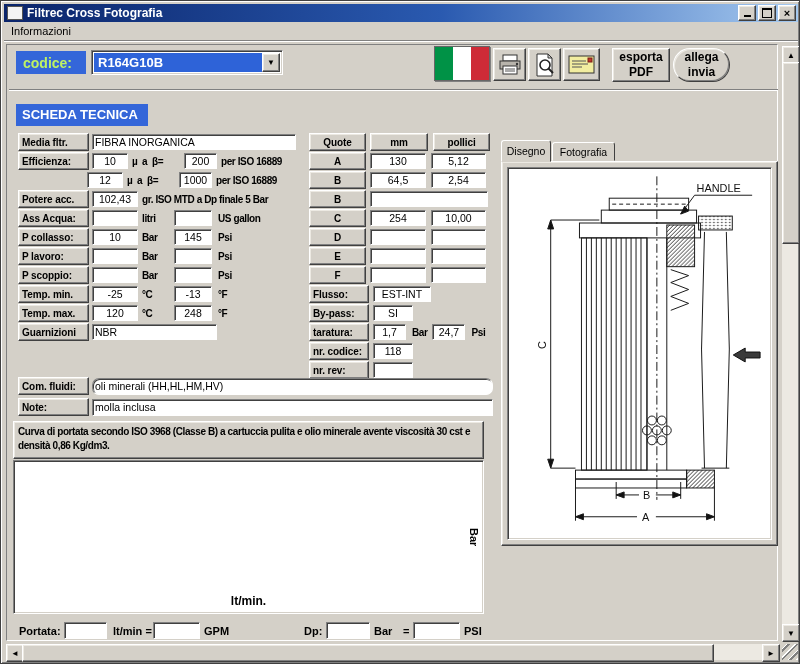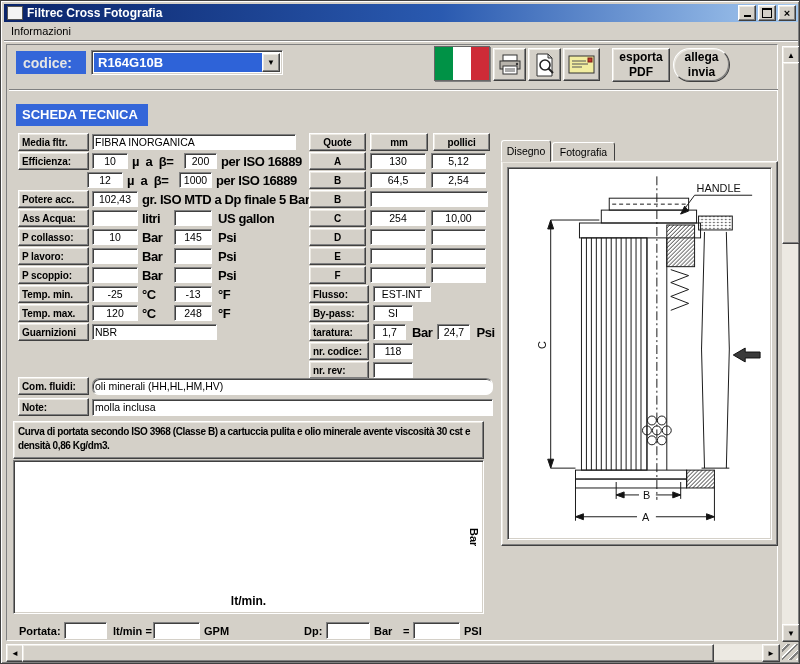--- a/index.html
+++ b/index.html
@@ -19,21 +19,21 @@
   .titleicon{width:14px;height:12px;background:#f4f4f4;border:1px solid #555;margin:0 4px 0 1px;flex:none;}
   .titletext{color:#ffffff;font-weight:bold;font-size:12px;flex:1;white-space:nowrap;}
   .wbtn{width:16px;height:14px;display:inline-flex;align-items:center;justify-content:center;margin-left:2px;cursor:default;}
   .minbar{width:7px;height:2px;background:#000;margin-top:6px;}
   .maxbox{width:8px;height:7px;border:1px solid #000;border-top-width:2px;}
   .closex{font-size:11px;font-weight:bold;line-height:10px;color:#000;}
   .menubar{left:3px;top:21px;width:794px;height:19px;background:#d4d0c8;display:flex;align-items:center;
     border-bottom:1px solid #808080;box-shadow:0 1px 0 #ffffff;}
   .menuitem{font-size:11px;padding:2px 7px;color:#000;}
   
-  .codicelbl{left:15px;top:50px;width:70px;height:23px;background:#3466d9;color:#e5e5e5;
+  .codicelbl{left:15px;top:50px;width:70px;height:23px;background:#3466d9;color:#bef264;
     font-weight:bold;font-size:14px;display:flex;align-items:center;padding-left:7px;}
   .combo{left:90px;top:49px;width:192px;height:25px;}
   .combosel{position:absolute;left:2px;top:2px;right:19px;bottom:2px;background:#2e63d8;color:#fff;
     font-weight:bold;font-size:13px;display:flex;align-items:center;padding-left:4px;}
   .combobtn{position:absolute;right:2px;top:2px;width:16px;bottom:2px;display:flex;align-items:center;justify-content:center;font-size:8px;}
   .flag{left:433px;top:45px;width:56px;height:35px;border:1px solid #666;
     background:linear-gradient(to right,#009246 0 33.3%,#ffffff 33.3% 66.6%,#ce2b37 66.6%);
     box-shadow:1px 1px 0 #808080;}
   .iconbtn{top:47px;width:33px;height:33px;display:flex;align-items:center;justify-content:center;}
   .twoline{top:47px;height:34px;font-weight:bold;font-size:12px;line-height:1.25;
@@ -44,21 +44,21 @@
   .cols{display:flex;flex-direction:column;}
   .frow{display:flex;align-items:center;height:16px;margin-bottom:3px;}
   .flabel{width:66px;height:16px;font-weight:bold;font-size:10px;letter-spacing:-0.1px;
     display:flex;align-items:center;padding-left:3px;flex:none;overflow:hidden;white-space:nowrap;}
   .spacer{width:66px;height:16px;flex:none;}
   .tfield{background:#fff;border:1px solid;border-color:#808080 #ffffff #ffffff #808080;
     box-shadow:inset 1px 1px 0 #404040;height:16px;font-size:10.5px;font-family:"Liberation Sans",sans-serif;
     padding:0 2px;box-sizing:border-box;flex:none;}
   input.tfield{outline:none;}
   .num{text-align:center;}
-  .unit{font-weight:bold;font-size:13px;letter-spacing:-0.4px;margin-left:4px;white-space:pre;flex:none;}
+  .unit{font-weight:bold;font-size:10px;letter-spacing:-0.4px;margin-left:4px;white-space:pre;flex:none;}
   .g3{margin-left:3px;} .g4{margin-left:4px;} .g5{margin-left:5px;} .g6{margin-left:6px;}
   .mlabel{width:55px;height:16px;font-weight:bold;font-size:10px;letter-spacing:-0.1px;
     display:flex;align-items:center;justify-content:center;flex:none;overflow:hidden;white-space:nowrap;}
   .mlabel.lft{justify-content:flex-start;padding-left:3px;}
   
   .curvebox{left:12px;top:420px;width:471px;height:38px;font-weight:bold;font-size:10px;letter-spacing:-0.4px;
     padding:3px 4px;line-height:1.35;color:#000;}
   .chartbox{left:12px;top:459px;width:471px;height:154px;background:#fff;}
   .ylab{position:absolute;right:3px;top:44%;writing-mode:vertical-rl;font-weight:bold;font-size:11px;}
   .xlab{position:absolute;bottom:5px;left:0;right:0;text-align:center;font-weight:bold;font-size:12px;}

